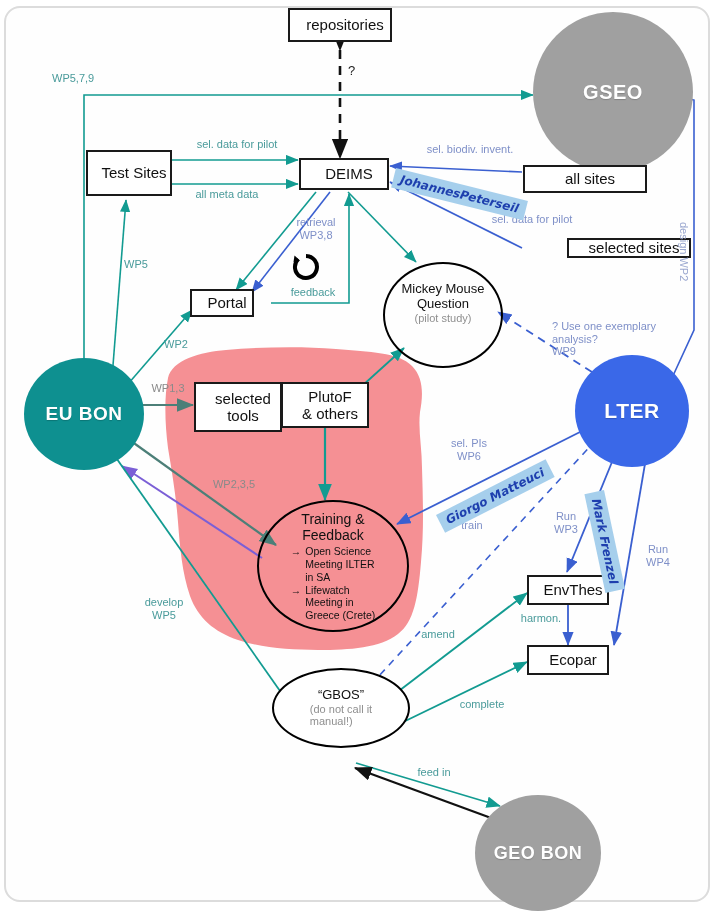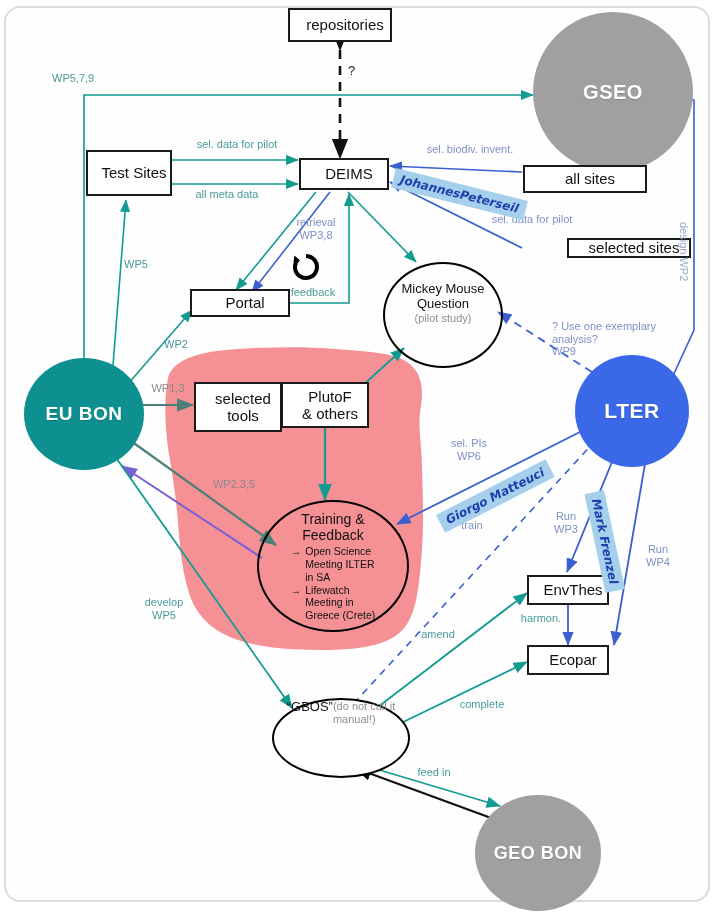--- a/index.html
+++ b/index.html
@@ -193,21 +193,21 @@
   </div>
 
   <div class="node boxnode" style="left:299px;top:158px;width:90px;height:32px;">
     <span>DEIMS</span>
   </div>
 
   <div class="node boxnode" style="left:523px;top:238px;width:124px;height:20px;margin-left:44px;">
     <span>selected sites</span>
   </div>
 
-  <div class="node boxnode" style="left:190px;top:289px;width:100px;height:28px;justify-content:center;">
+  <div class="node boxnode" style="left:190px;top:289px;width:64px;height:28px;justify-content:center;">
     <span>Portal</span>
   </div>
 
   <div class="node ocirc" style="left:383px;top:262px;width:120px;height:106px;padding-top:18px;">
     <div class="ttl">Mickey Mouse</div>
     <div class="ttl">Question</div>
     <div class="sub">(pilot study)</div>
   </div>
 
   <div class="node circ" style="left:575px;top:355px;width:114px;height:112px;background:#3a68e8;font-size:21px;">
@@ -248,22 +248,22 @@
   </div>
 
   <div class="node boxnode" style="left:527px;top:575px;width:82px;height:30px;">
     <span>EnvThes</span>
   </div>
 
   <div class="node boxnode" style="left:527px;top:645px;width:82px;height:30px;">
     <span>Ecopar</span>
   </div>
 
-  <div class="node" style="left:272px;top:698px;width:138px;height:80px;border:2.5px solid #000;border-radius:50%;
-              display:flex;flex-direction:row;align-items:flex-start;justify-content:center;background:#fff;">
+  <div class="node" style="left:272px;top:668px;width:138px;height:80px;border:2.5px solid #000;border-radius:50%;
+              display:flex;flex-direction:column;align-items:center;justify-content:center;background:#fff;">
     <div class="ttl">“GBOS”</div>
     <div class="sub" style="white-space:pre-line">(do not call it
 manual!)</div>
   </div>
 
   <div class="node circ" style="left:475px;top:795px;width:126px;height:116px;background:#a0a0a0;font-size:18px;">
     <span>GEO BON</span>
   </div>
 
   <svg id="loopglyph" style="left:292px;top:253px;width:28px;height:28px;" viewBox="0 0 28 28">

